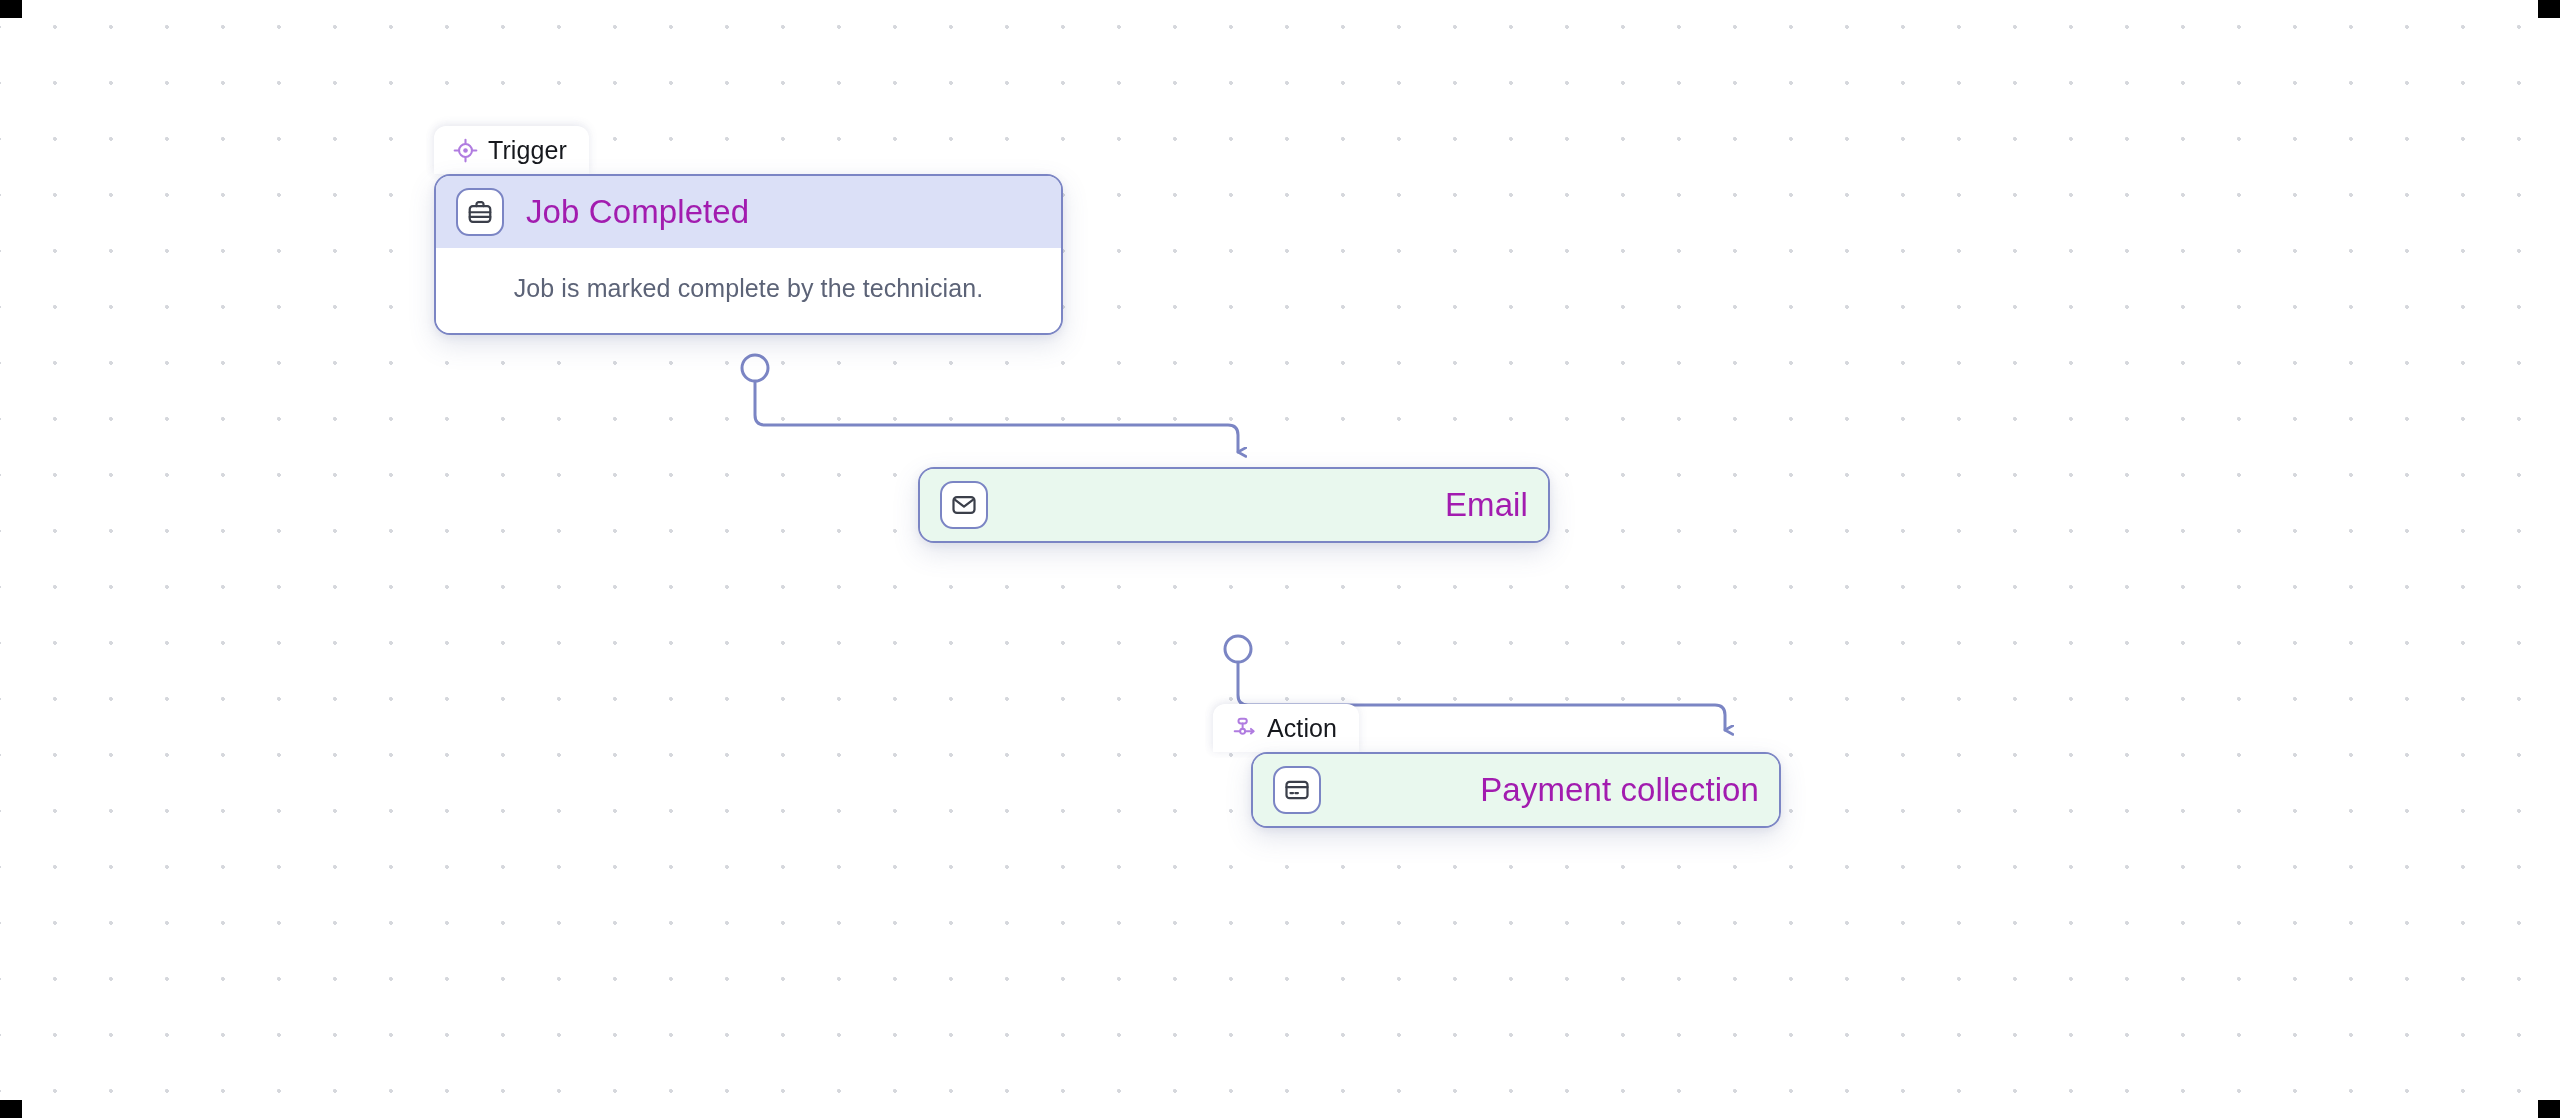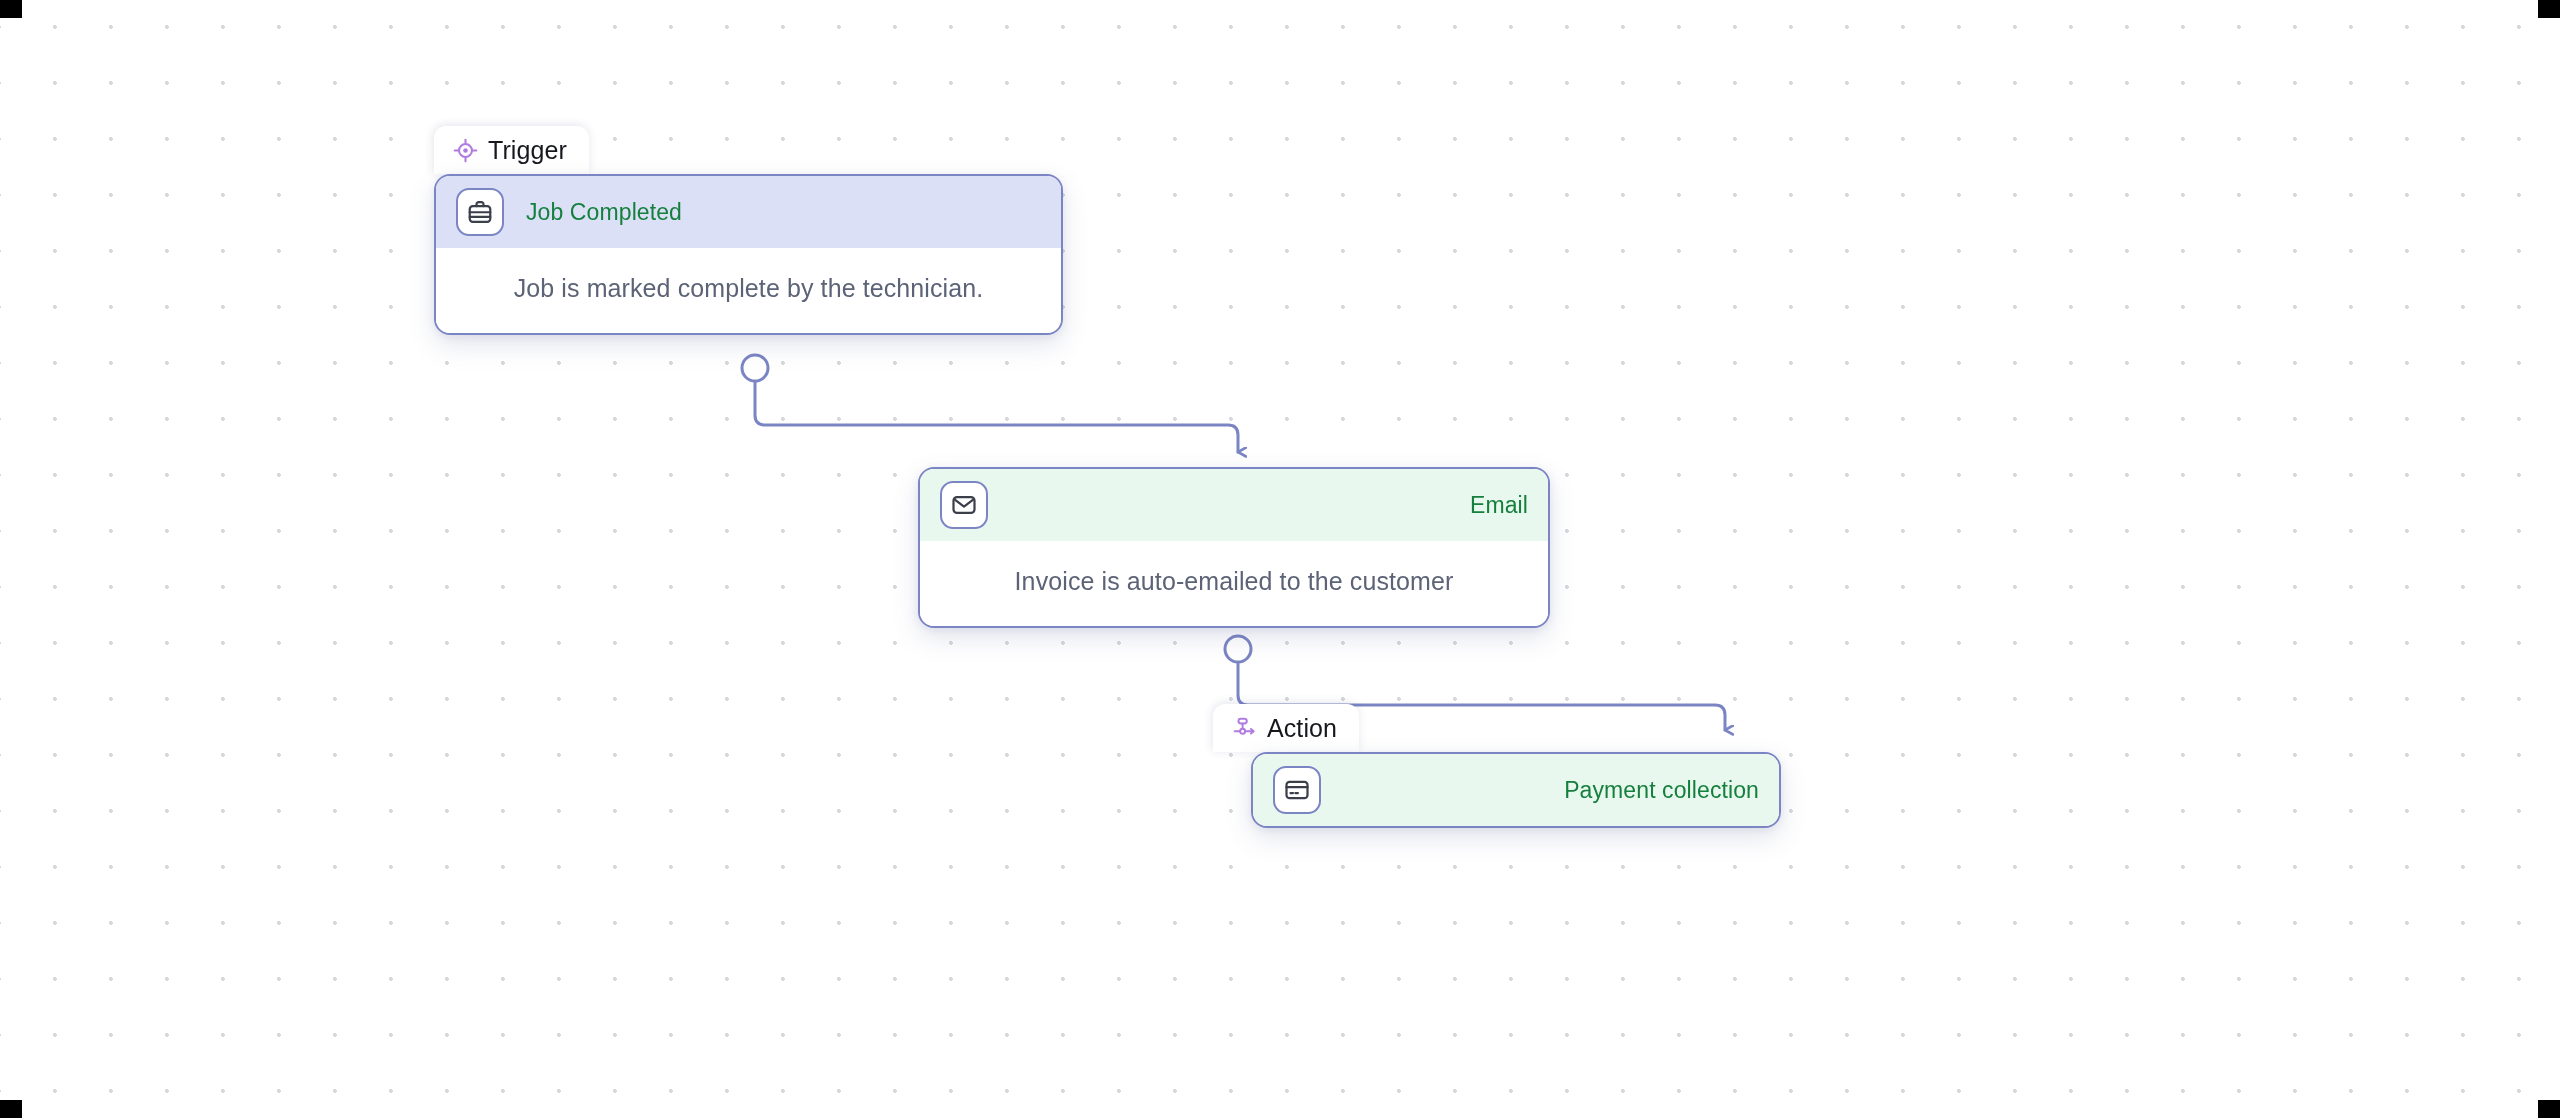--- a/index.html
+++ b/index.html
@@ -95,22 +95,22 @@
     flex: none;
     background: #ffffff;
     border: 2px solid #7b85c4;
     border-radius: 13px;
     display: flex;
     align-items: center;
     justify-content: center;
   }
 
   .card-title {
-    font-size: 23px;
-    color: #15803d;
+    font-size: 33px;
+    color: #a21caf;
     letter-spacing: 0.1px;
     white-space: nowrap;
   }
 
   .card-body {
     background: #ffffff;
     padding: 26px 26px 30px 26px;
     text-align: center;
   }
   .card-desc {
@@ -187,23 +187,20 @@
     <div class="node-card" style="width:632px; top:48px;">
       <div class="card-header header-green">
         <span class="header-icon-box">
           <svg width="28" height="28" viewBox="0 0 24 24" fill="none" stroke="#3b3f4a" stroke-width="1.9" stroke-linecap="round" stroke-linejoin="round">
             <rect x="3" y="5.2" width="18" height="13.6" rx="3"></rect>
             <path d="M4.4 7.6 L12 13.4 L19.6 7.6"></path>
           </svg>
         </span>
         <span class="card-title">Email</span>
       </div>
-      <div class="card-body">
-        <span class="card-desc">Invoice is auto-emailed to the customer</span>
-      </div>
     </div>
   </div>
 
   <div class="node-group" style="left:1213px; top:704px;">
 
     <div class="node-tab" style="left:0;">
       <span class="tab-icon">
         <svg width="25" height="25" viewBox="0 0 24 24" fill="none" stroke="#b07ce0" stroke-width="1.9" stroke-linecap="round" stroke-linejoin="round">
           <rect x="6.2" y="2.6" width="8" height="4.6" rx="2.3"></rect>
           <line x1="10.2" y1="7.2" x2="10.2" y2="12.2"></line>

